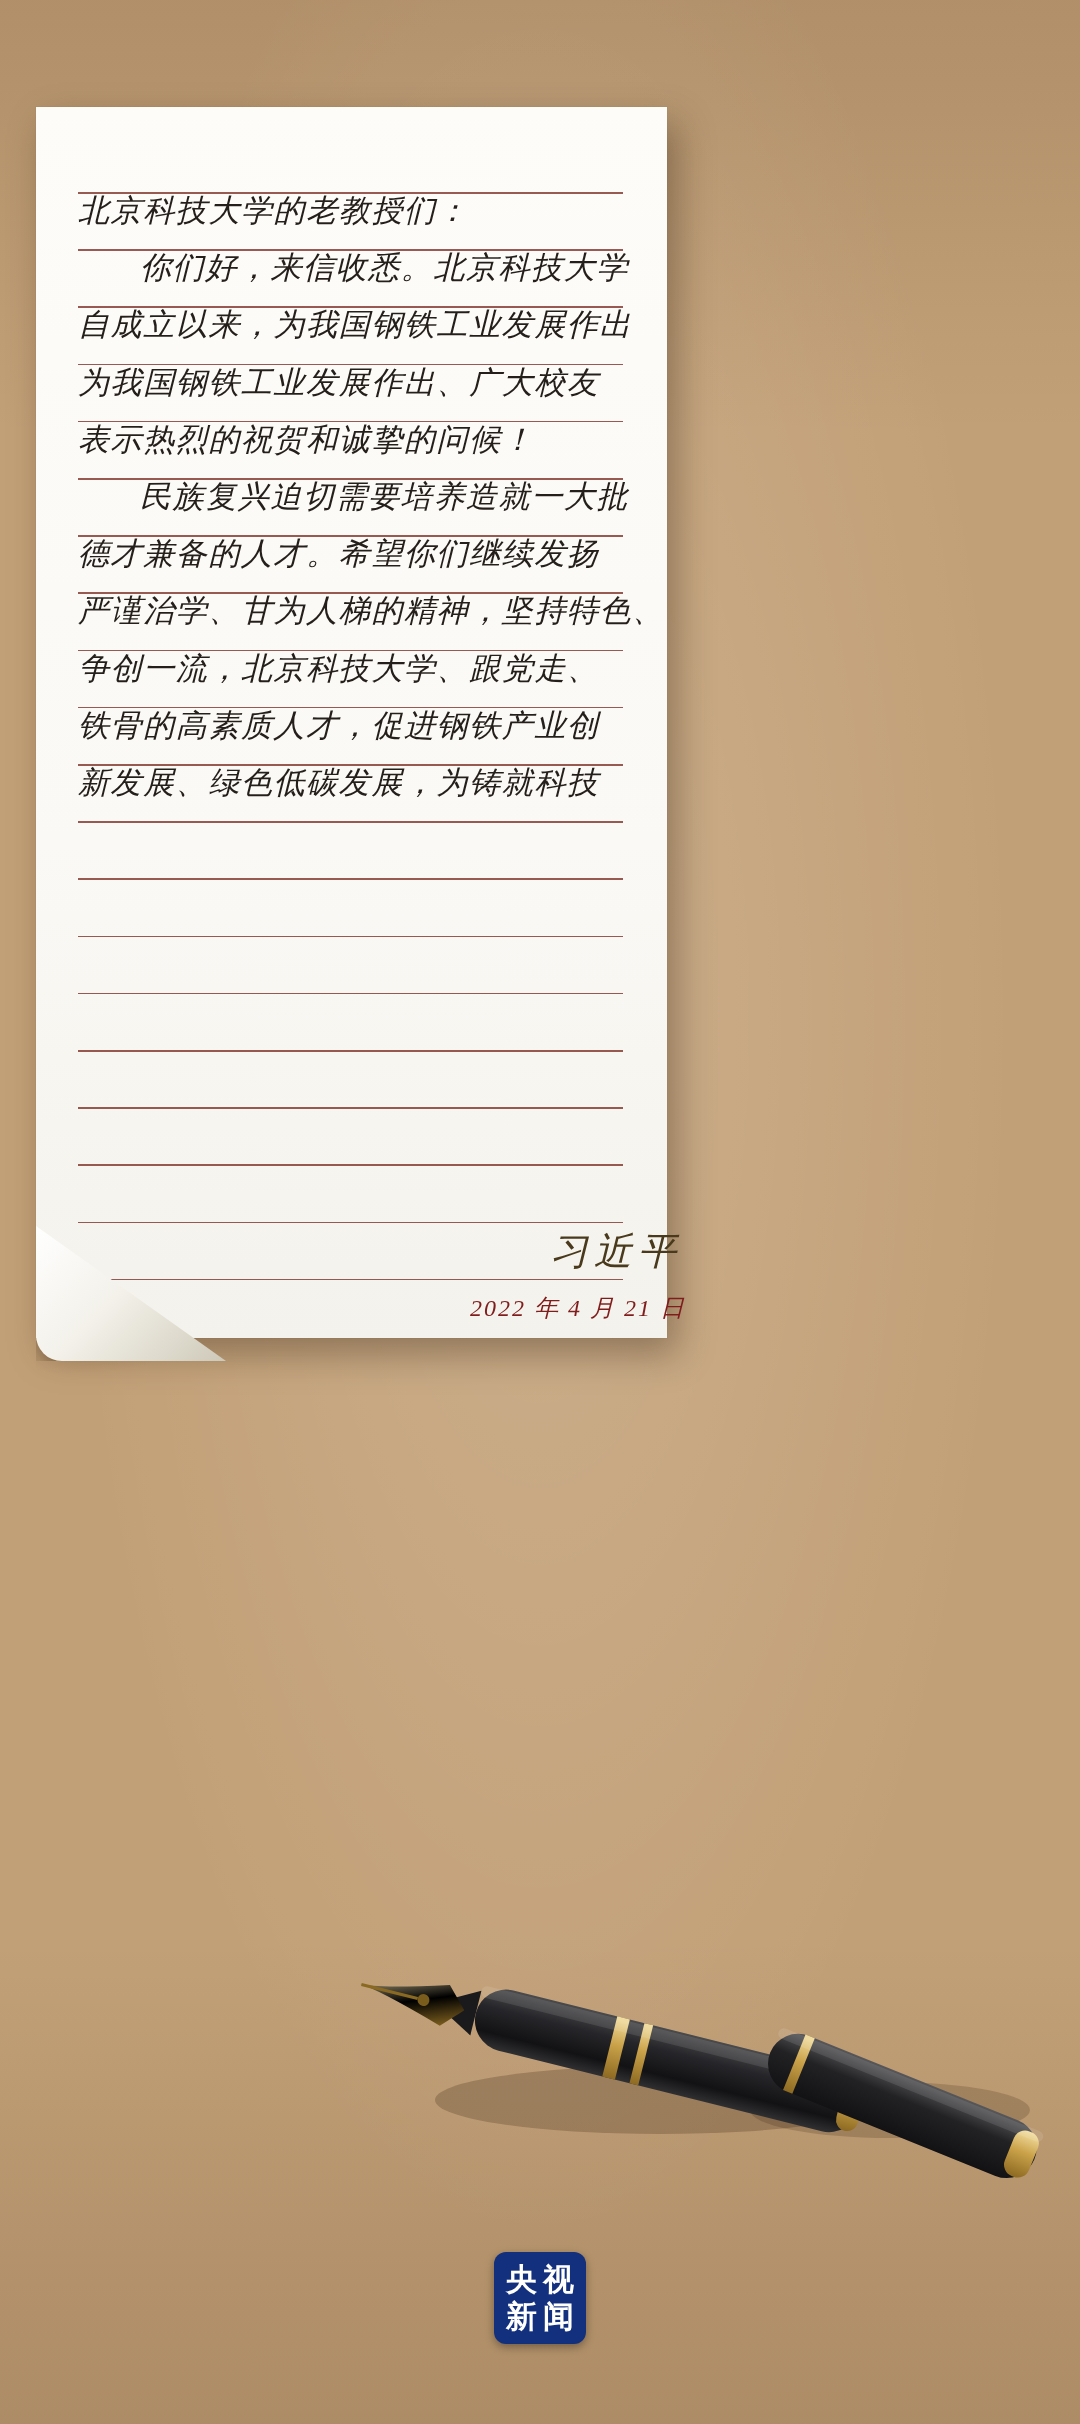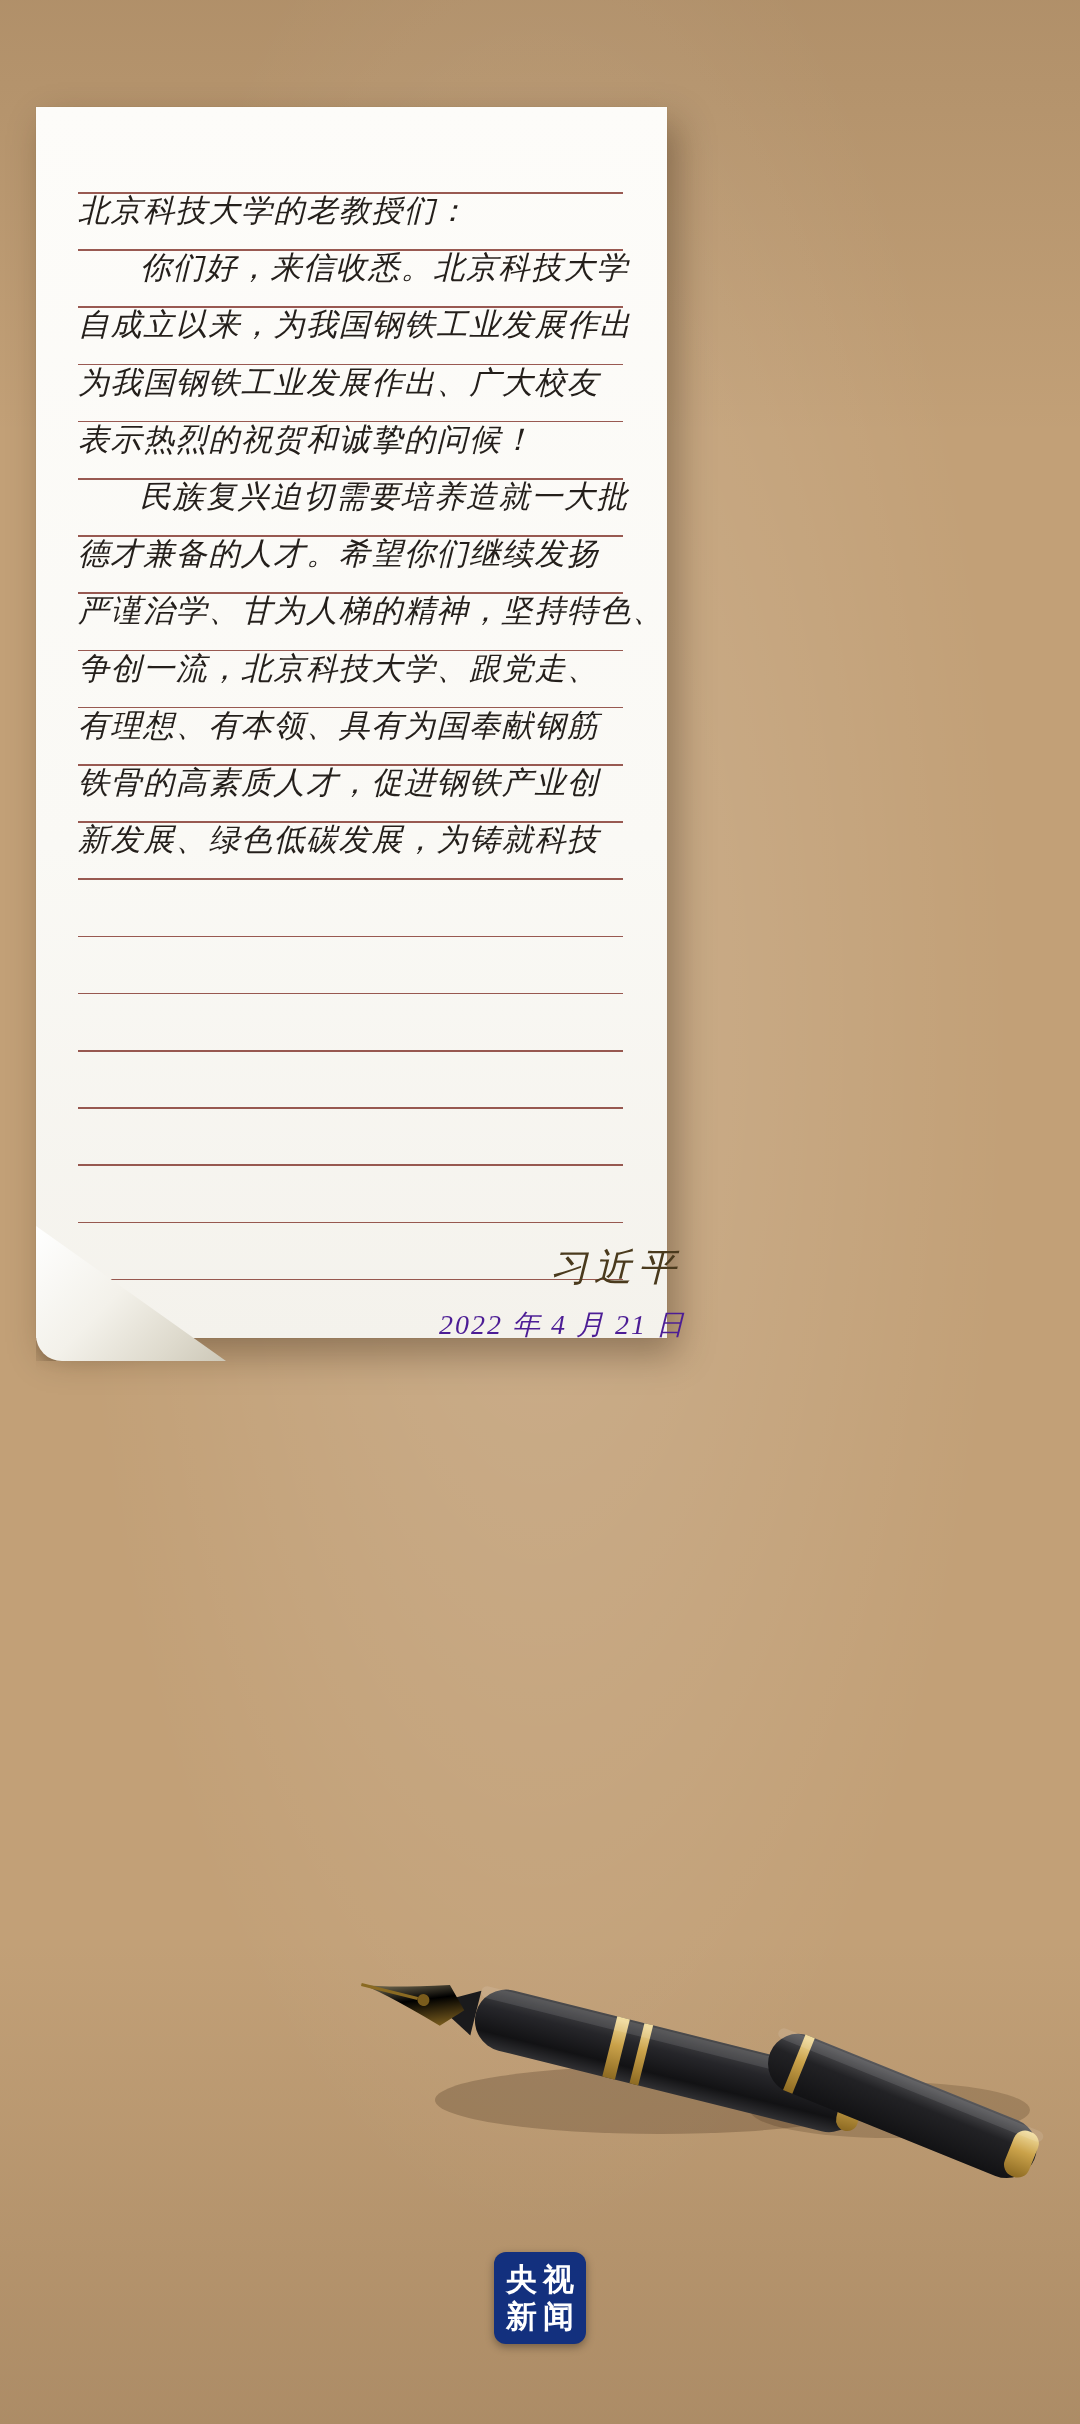--- a/index.html
+++ b/index.html
@@ -119,35 +119,34 @@
   }
   .indent { padding-left: 62px; }
 
   .sign-block {
     position: absolute;
     left: 78px;
     top: 1040px;
     width: 548px;
     text-align: right;
     color: #3a2e1d;
-    margin-top: 16px;
   }
   .signature {
     font-size: 38px;
     line-height: 58px;
     letter-spacing: 6px;
     padding-right: 22px;
     color: #4a3a1d;
   }
   .sign-date {
-    font-size: 28px;
+    font-size: 24px;
     line-height: 57px;
     letter-spacing: 2px;
     padding-right: 18px;
-    color: #4c1d95;
+    color: #7f1d1d;
   }
 
   
   #pen-wrap { position: absolute; left: 0; top: 0; width: 100%; height: 100%; pointer-events: none; }
 
   
   #logo {
     position: absolute;
     left: 50%;
     transform: translateX(-50%);
@@ -213,21 +212,20 @@
 
   <div class="line indent">你们好，来信收悉。北京科技大学</div>
   <div class="line">自成立以来，为我国钢铁工业发展作出</div>
   <div class="line">为我国钢铁工业发展作出、广大校友</div>
   <div class="line">表示热烈的祝贺和诚挚的问候！</div>
 
   <div class="line indent">民族复兴迫切需要培养造就一大批</div>
   <div class="line">德才兼备的人才。希望你们继续发扬</div>
   <div class="line">严谨治学、甘为人梯的精神，坚持特色、</div>
   <div class="line">争创一流，北京科技大学、跟党走、</div>
-  <div class="line">有理想、有本领、具有为国奉献钢筋</div>
   <div class="line">铁骨的高素质人才，促进钢铁产业创</div>
   <div class="line">新发展、绿色低碳发展，为铸就科技</div>
 
   <div class="sign-block">
     <div class="signature">习近平</div>
     <div class="sign-date">2022 年 4 月 21 日</div>
   </div>
 </div>
 
 <div id="pen-wrap">

